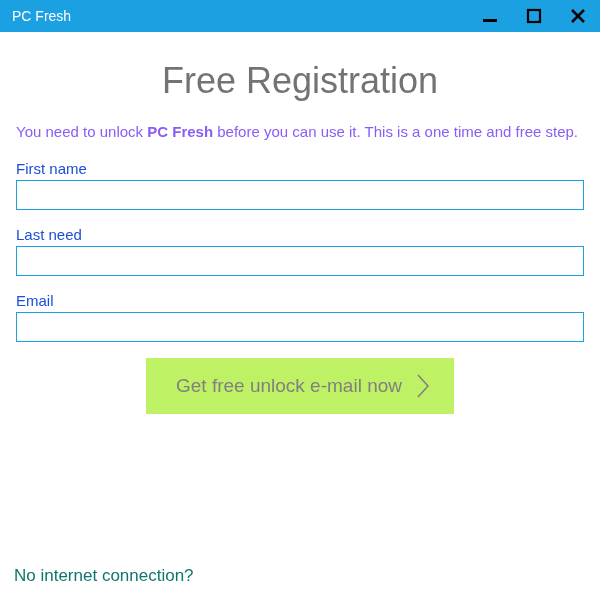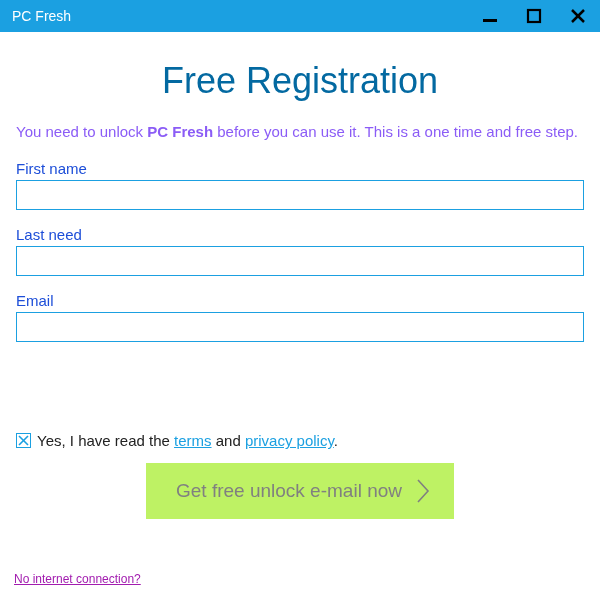--- a/index.html
+++ b/index.html
@@ -37,21 +37,21 @@
       color: #000;
       cursor: pointer;
     }
     .content {
       padding: 18px 16px 10px 16px;
     }
     .page-title {
       text-align: center;
       font-size: 36px;
       font-weight: 300;
-      color: #0369a1;
+      color: #737373;
       margin-top: 10px;
       margin-bottom: 20px;
     }
     .intro {
       font-size: 15px;
       color: #8b5cf6;
       line-height: 1.35;
       margin-bottom: 18px;
     }
     .intro b { font-weight: 600; }
@@ -110,23 +110,22 @@
       padding: 0 24px 0 30px;
       font-size: 19px;
       font-weight: 300;
       font-family: inherit;
       display: flex;
       align-items: center;
       gap: 14px;
       cursor: pointer;
     }
     .bottom-link {
-      font-size: 12px;
-      color: #a21caf;
-      text-decoration: underline;
+      font-size: 17px;
+      color: #0f766e;
       cursor: pointer;
       position: absolute;
       left: 14px;
       bottom: 14px;
     }
   </style>
 </head>
 <body>
 
 <div class="titlebar">
@@ -160,31 +159,20 @@
 
   <label class="field-label">First name</label>
   <input class="text-input" type="text" value="" style="">
 
   <label class="field-label">Last need</label>
   <input class="text-input" type="text" value="" style="">
 
   <label class="field-label">Email</label>
   <input class="text-input" type="text" value="" style="">
 
-  <div class="consent-row">
-    <span class="checkbox">
-      <svg width="11" height="11" viewBox="0 0 11 11">
-          <line x1="1" y1="1" x2="10" y2="10" stroke="#1ba0e1" stroke-width="1.6"></line>
-          <line x1="10" y1="1" x2="1" y2="10" stroke="#1ba0e1" stroke-width="1.6"></line>
-        </svg>
-    </span>
-    <span>
-      <span>Yes, I have read the </span><a class="link">terms</a><span> and </span><a class="link">privacy policy</a><span>.</span>
-    </span>
-  </div>
 
   <div class="submit-wrap">
     <button class="submit-btn">
       <span>Get free unlock e-mail now</span>
       <svg width="14" height="26" viewBox="0 0 14 26">
           <polyline points="2,2 12,13 2,24" fill="none" stroke="#808080" stroke-width="1.6"></polyline>
         </svg>
     </button>
   </div>
 </div>

